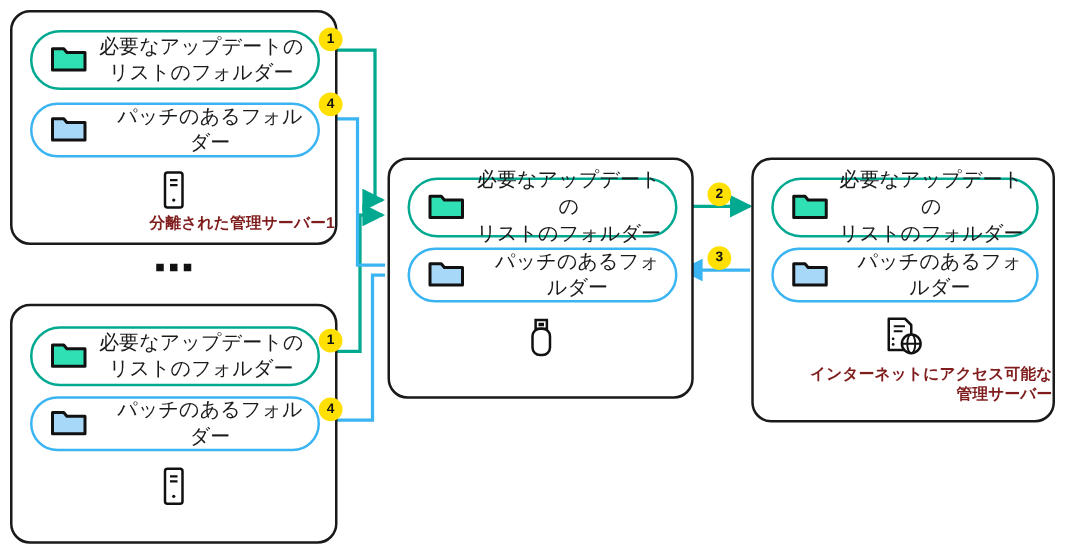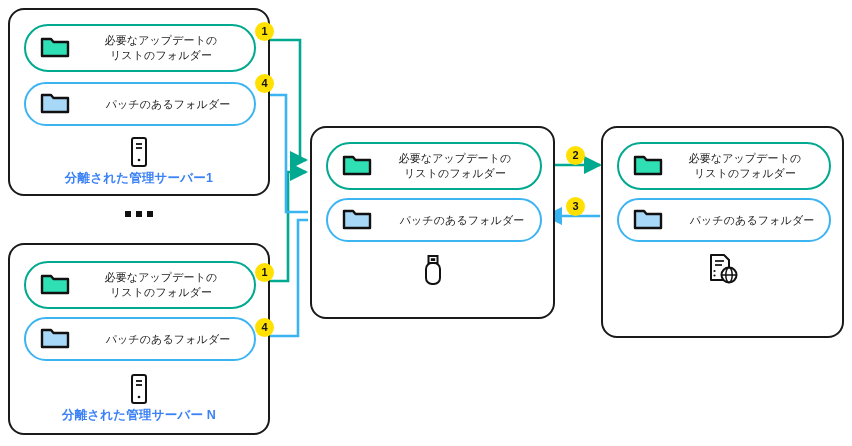--- a/index.html
+++ b/index.html
@@ -47,35 +47,35 @@
   .pill.teal { border-color: #00a98f; }
   .pill.blue { border-color: #3bb4f2; gap: 14px; }
   .pill .folder {
     flex: 0 0 auto;
     margin-left: 14px;
     margin-right: 6px;
   }
   .pill .ptext {
     flex: 1 1 auto;
     text-align: center;
-    font-size: 11px;
+    font-size: 16px;
     line-height: 1.32;
     color: #1a1a1a;
     padding-right: 8px;
     white-space: pre-line;
     letter-spacing: 0.1px;
   }
   .panel-caption {
     position: absolute;
     left: 0;
     width: 100%;
-    text-align: center;
+    text-align: right;
     font-size: 12.5px;
     font-weight: bold;
-    color: #3b82f6;
+    color: #7f1d1d;
     line-height: 1.3;
     letter-spacing: 0.2px;
   }
   .panel-icon {
     position: absolute;
     left: 0;
     width: 100%;
     display: flex;
     justify-content: center;
   }
@@ -196,21 +196,20 @@
 
     <div class="panel-icon" style="top:128px;">
       <svg width="22" height="32" viewBox="0 0 22 32">
         <rect x="4" y="2" width="14" height="28" rx="2" fill="none" stroke="#111111" stroke-width="2"></rect>
         <line x1="8" y1="8" x2="14" y2="8" stroke="#111111" stroke-width="1.8"></line>
         <line x1="8" y1="12" x2="14" y2="12" stroke="#111111" stroke-width="1.8"></line>
         <circle cx="11" cy="24" r="1.3" fill="#111111"></circle>
       </svg>
     </div>
 
-    <div class="panel-caption" style="top:162px;">分離された管理サーバー N</div>
   </div>
 
   <div class="panel" style="left:310px; top:126px; width:245px; height:193px;">
 
     <div class="pill teal" style="left:14px; top:14px; width:216px; height:48px;">
       <span class="folder">
         <svg width="30" height="24" viewBox="0 0 30 24">
           <path d="M2,5 L11,5 L13.5,8 L28,8 L28,22 L2,22 Z" fill="#2ee0b4" stroke="#111111" stroke-width="2.4" stroke-linejoin="round"></path>
         </svg>
       </span>
@@ -264,20 +263,22 @@
         <line x1="9" y1="8" x2="18" y2="8" stroke="#111111" stroke-width="1.7"></line>
         <line x1="9" y1="12" x2="16" y2="12" stroke="#111111" stroke-width="1.7"></line>
         <circle cx="8.5" cy="18" r="1.1" fill="#111111"></circle>
         <circle cx="8.5" cy="22.5" r="1.1" fill="#111111"></circle>
         <circle cx="23" cy="22" r="7.5" fill="#ffffff" stroke="#111111" stroke-width="2"></circle>
         <ellipse cx="23" cy="22" rx="3.2" ry="7.5" fill="none" stroke="#111111" stroke-width="1.5"></ellipse>
         <line x1="15.5" y1="22" x2="30.5" y2="22" stroke="#111111" stroke-width="1.5"></line>
       </svg>
     </div>
 
+    <div class="panel-caption" style="top:163px; white-space:pre-line;">インターネットにアクセス可能な
+管理サーバー</div>
   </div>
 
   <div class="badge" style="left:255px; top:22px;">1</div>
 
   <div class="badge" style="left:255px; top:74px;">4</div>
 
   <div class="badge" style="left:255px; top:263px;">1</div>
 
   <div class="badge" style="left:255px; top:318px;">4</div>
 

